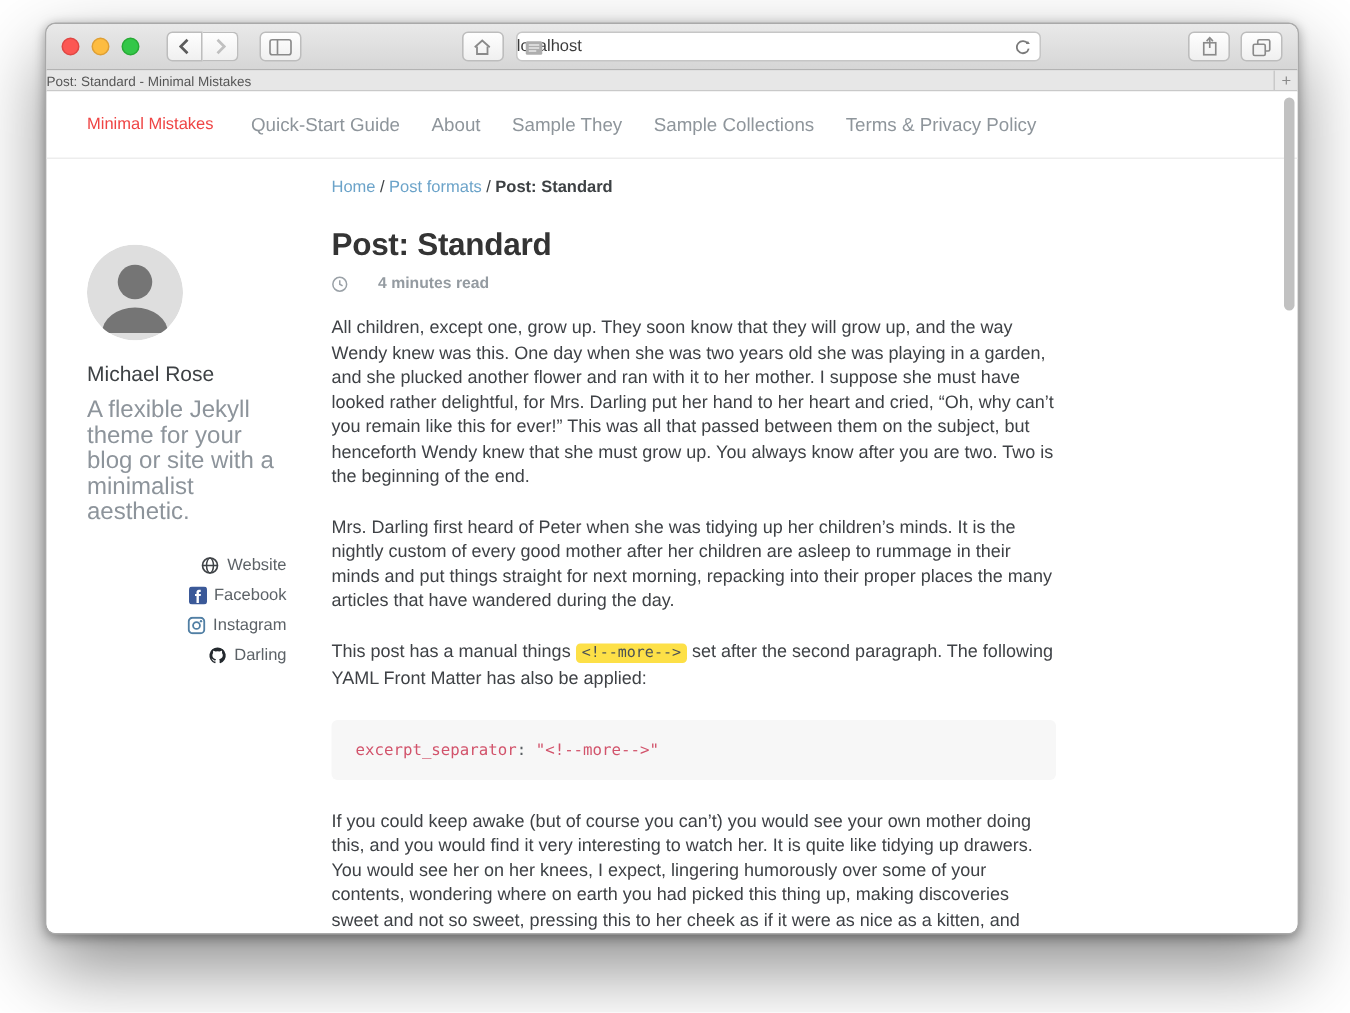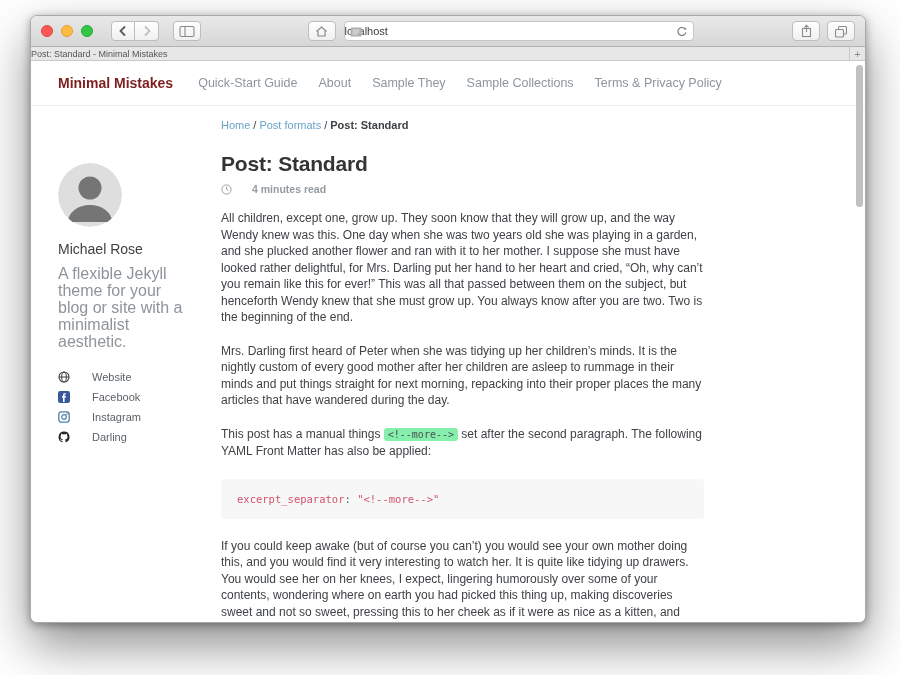--- a/index.html
+++ b/index.html
@@ -69,51 +69,51 @@
   .viewport { position:relative; height:561px; background:#fff; overflow:hidden; }
   .scroll-thumb {
     position:absolute; right:2px; top:4px; width:7px; height:142px;
     background:#c1c1c1; border-radius:4px; z-index:40;
   }
 
   .masthead {
     height:45px; display:flex; align-items:center;
     padding:0 27px; border-bottom:1px solid #ededed; background:#fff;
   }
-  .site-title { font-size:14px; font-weight:bold; color:#7f1d1d; cursor:pointer; }
+  .site-title { font-size:11px; font-weight:normal; color:#ef4444; cursor:pointer; }
   .masthead nav { display:flex; gap:21px; margin-left:25px; }
   .masthead nav span { font-size:12.5px; color:#8e959b; cursor:pointer; }
 
   .page-wrap { display:flex; padding-left:27px; }
 
   
   .author-sidebar { width:133px; padding-top:57px; flex-shrink:0; }
   .avatar { width:64px; height:64px; border-radius:50%; overflow:hidden; display:block; }
   .author-name { margin-top:14px; font-size:14px; color:#3d4144; }
   .author-bio { margin-top:8px; font-size:16px; line-height:17px; color:#8d949b; }
   .author-links { margin-top:17px; list-style:none; }
-  .author-links li { display:flex; align-items:center; gap:22px; height:20px; font-size:11px; color:#5c6267; cursor:pointer; }
+  .author-links li { display:flex; align-items:center; gap:5px; height:20px; font-size:11px; color:#5c6267; cursor:pointer;justify-content:flex-end; }
   .author-links svg { flex-shrink:0; }
 
   
   .main-col { width:483px; padding-top:13px; margin-left:30px; }
   .breadcrumb { font-size:11px; color:#3d4144; }
   .breadcrumb .bc-link { color:#6ba3c9; cursor:pointer; }
   .breadcrumb .bc-sep { color:#3d4144; padding:0 3px; }
   .breadcrumb .bc-current { font-weight:bold; color:#3d4144; }
 
   .post-title { margin-top:21px; font-size:21px; font-weight:bold; color:#343434; letter-spacing:-0.2px; }
   .post-meta { margin-top:7px; font-size:10.5px; color:#949ba1; display:flex; align-items:flex-end; gap:20px;font-weight:bold; }
 
   .post-body { margin-top:15px; font-size:12px; line-height:16.5px; color:#3f4246; }
   .post-body p { margin-bottom:17px; }
 
   .inline-code {
     font-family:"DejaVu Sans Mono", monospace; font-size:10px;
-    background:#86efac; border-radius:3px; padding:1px 4px; color:#4a5055;
+    background:#fde047; border-radius:3px; padding:1px 4px; color:#4a5055;
   }
   .code-block {
     background:#f7f7f7; border-radius:4px; padding:13px 16px; margin:19px 0 19px 0;
     font-family:"DejaVu Sans Mono", monospace; font-size:10.5px; line-height:14px;
     white-space:pre;
   }
   .code-key { color:#d2536b; }
   .code-colon { color:#5a5f63; }
   .code-value { color:#d2536b; }
 </style>

